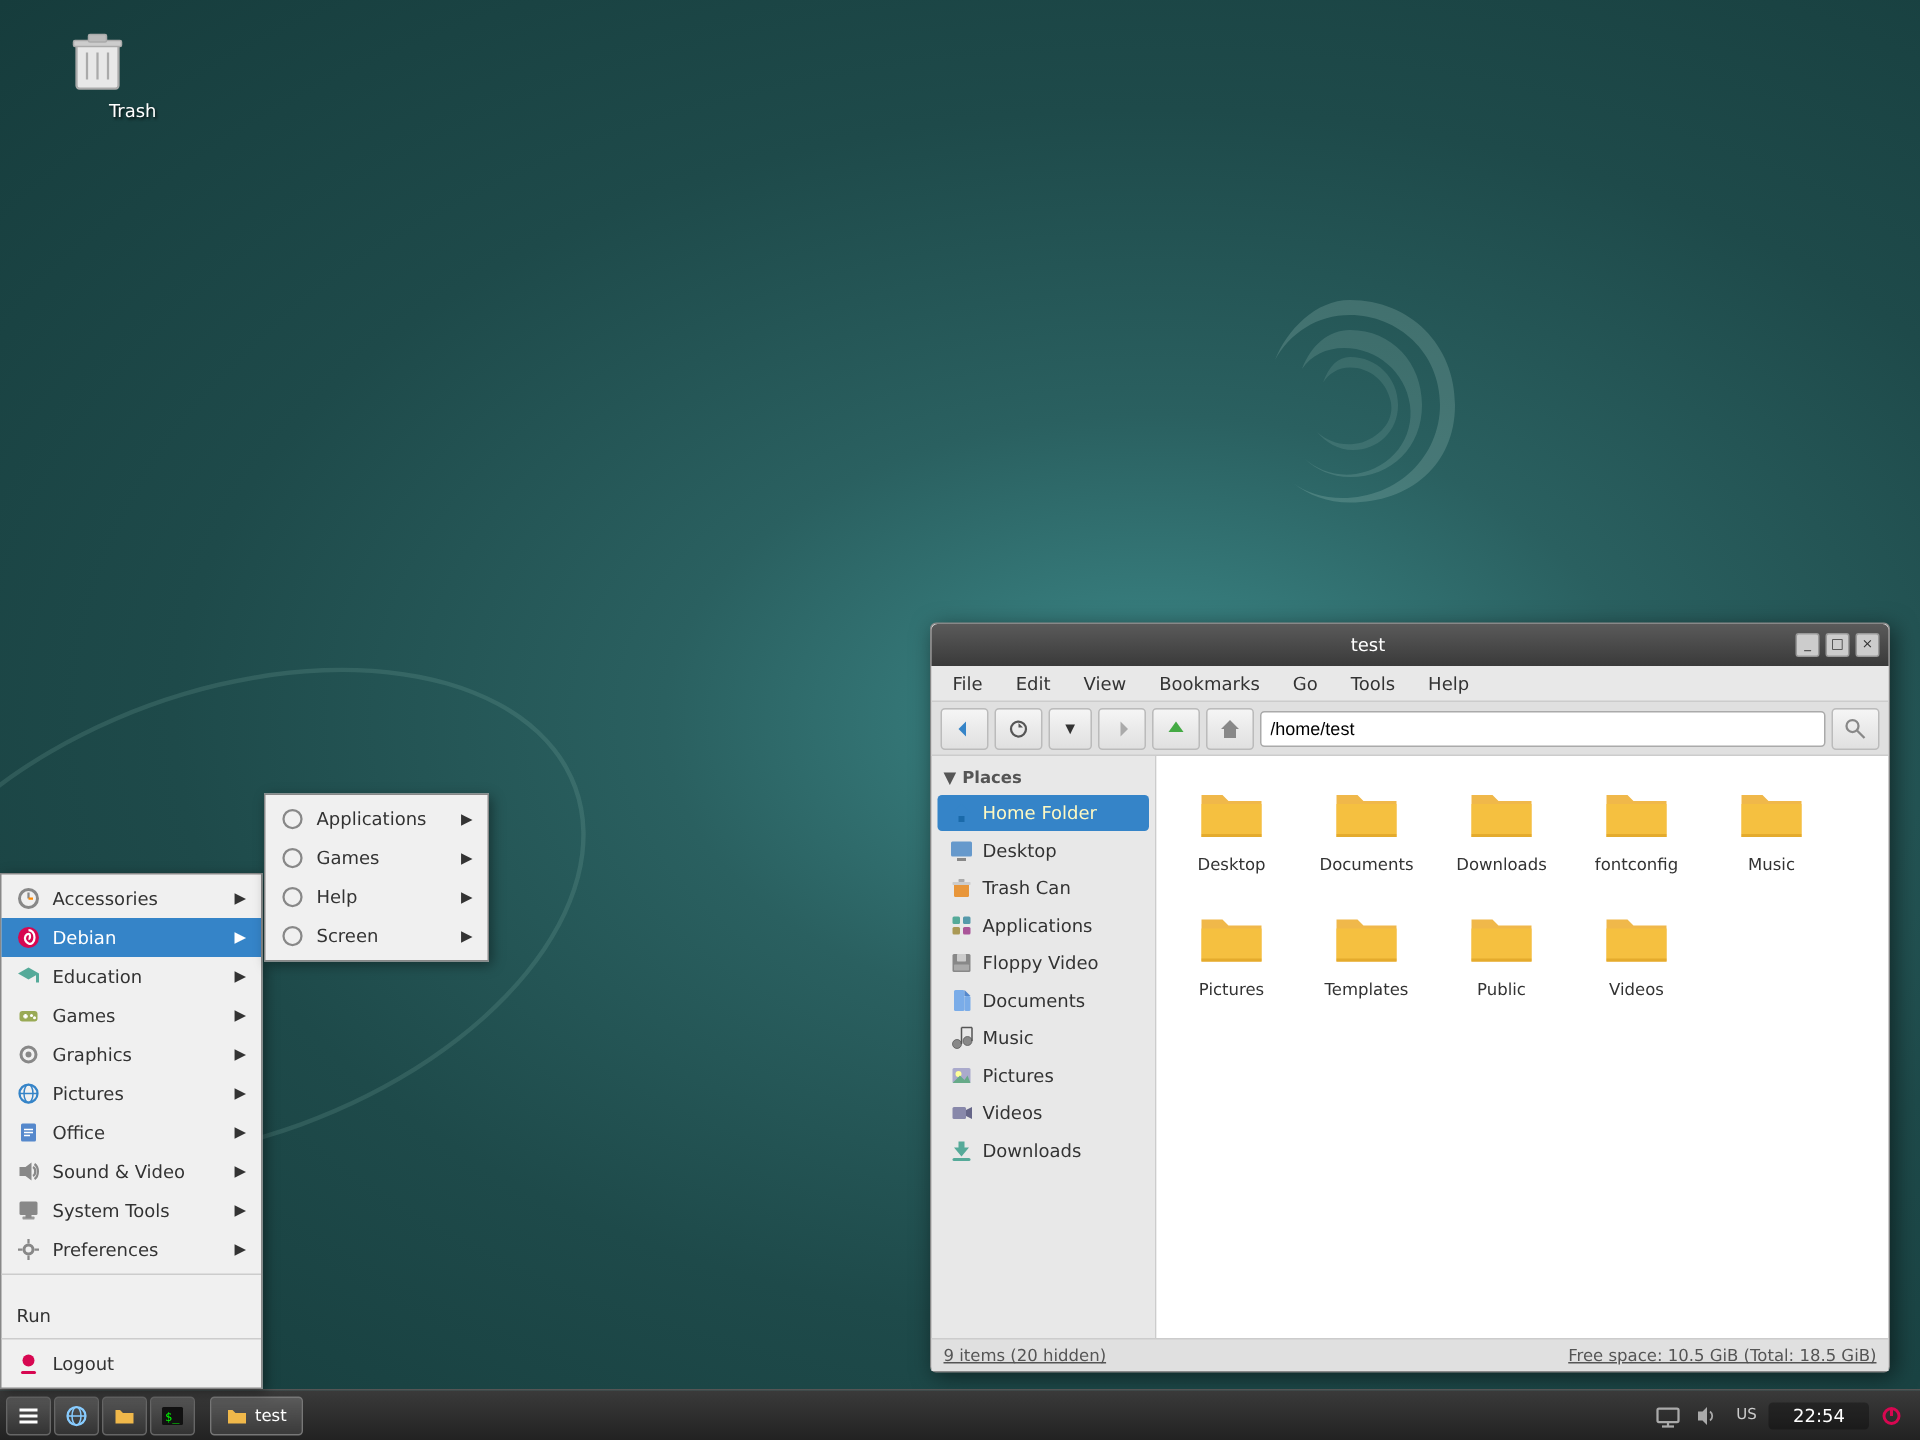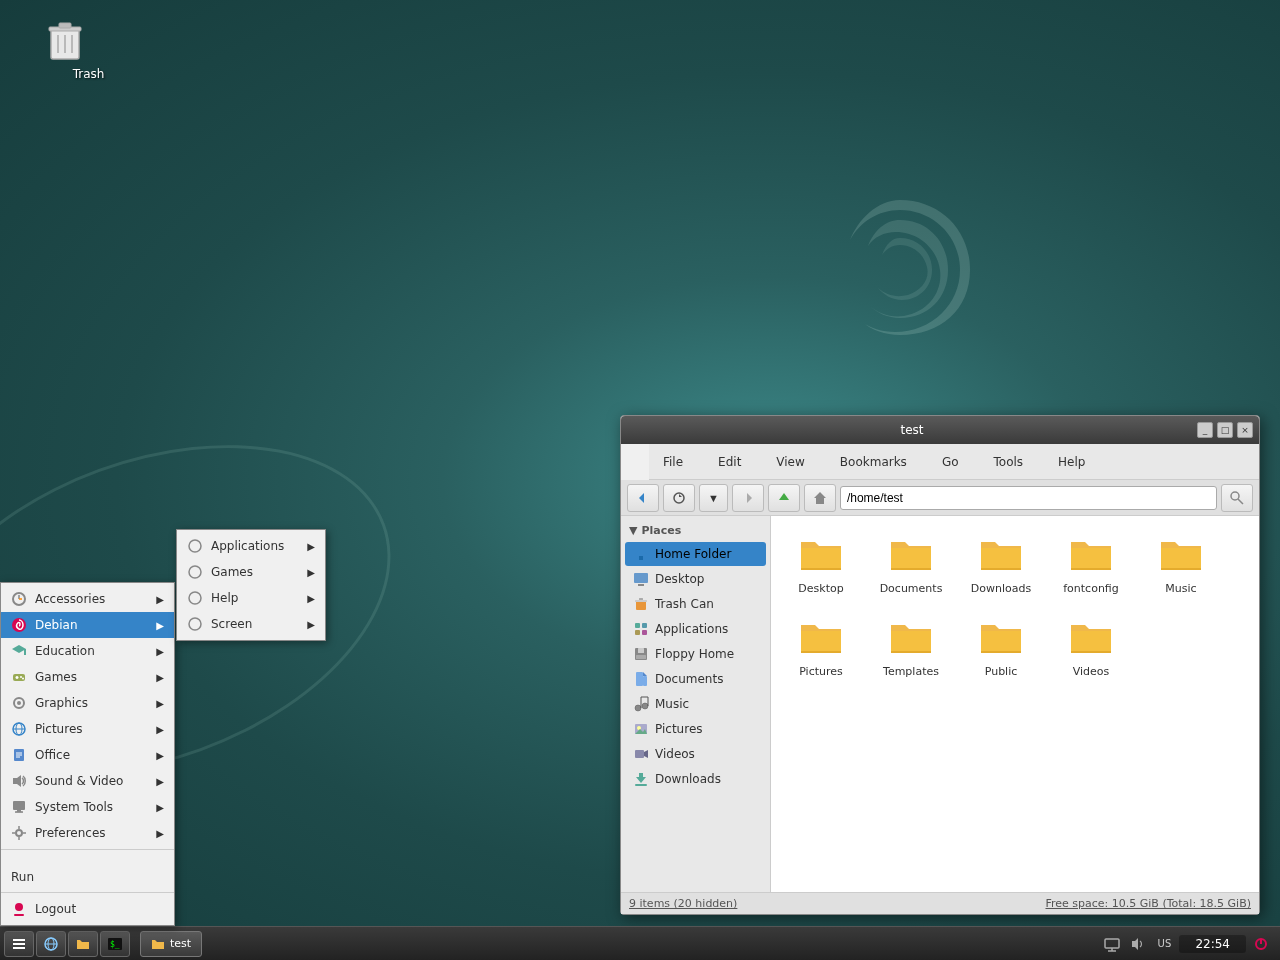--- a/index.html
+++ b/index.html
@@ -187,28 +187,27 @@
       cursor: pointer;
       display: flex;
       align-items: center;
       justify-content: center;
       font-size: 9px;
       color: #333;
       background: #ccc;
     }
 
     .window-menubar {
-      height: 36px;
+      height: 24px;
       background: #e8e8e8;
       border-bottom: 1px solid #ccc;
       display: flex;
       align-items: center;
       padding: 0 6px;
-      gap: 19px;
-      margin-left: 28px;
+      gap: 6px;
     }
     .menu-item {
       padding: 2px 8px;
       cursor: pointer;
       border-radius: 3px;
       font-size: 12px;
       color: #333;
     }
 
     .window-toolbar {
@@ -270,21 +269,21 @@
       display: flex;
       align-items: center;
       padding: 4px 8px;
       gap: 6px;
       cursor: pointer;
       font-size: 12px;
       color: #333;
       border-radius: 3px;
       margin: 1px 4px;
     }
-    .sidebar-item.active { background: #3584c8; color: #000000; }
+    .sidebar-item.active { background: #3584c8; color: #fef9c3; }
     .sidebar-item-icon {
       width: 16px;
       height: 16px;
       flex-shrink: 0;
     }
 
     
     .file-grid {
       flex: 1;
       padding: 10px;
@@ -532,21 +531,21 @@
             <rect x="9" y="9" width="5" height="5" rx="1" fill="#a59"></rect>
           </svg>
           <span>Applications</span>
         </div>
         <div class="sidebar-item">
           <svg class="sidebar-item-icon" viewBox="0 0 16 16">
             <rect x="2" y="2" width="12" height="12" rx="1" fill="#888"></rect>
             <rect x="5" y="2" width="6" height="5" rx="0.5" fill="#ccc"></rect>
             <rect x="3" y="9" width="10" height="4" rx="0.5" fill="#aaa"></rect>
           </svg>
-          <span>Floppy Home</span>
+          <span>Floppy Video</span>
         </div>
         <div class="sidebar-item">
           <svg class="sidebar-item-icon" viewBox="0 0 16 16">
             <rect x="3" y="1" width="7" height="14" rx="1" fill="#7aace8"></rect>
             <polygon points="10,1 10,5 14,5" fill="#5588cc"></polygon>
             <rect x="10" y="5" width="4" height="10" rx="1" fill="#7aace8"></rect>
           </svg>
           <span>Documents</span>
         </div>
         <div class="sidebar-item">

